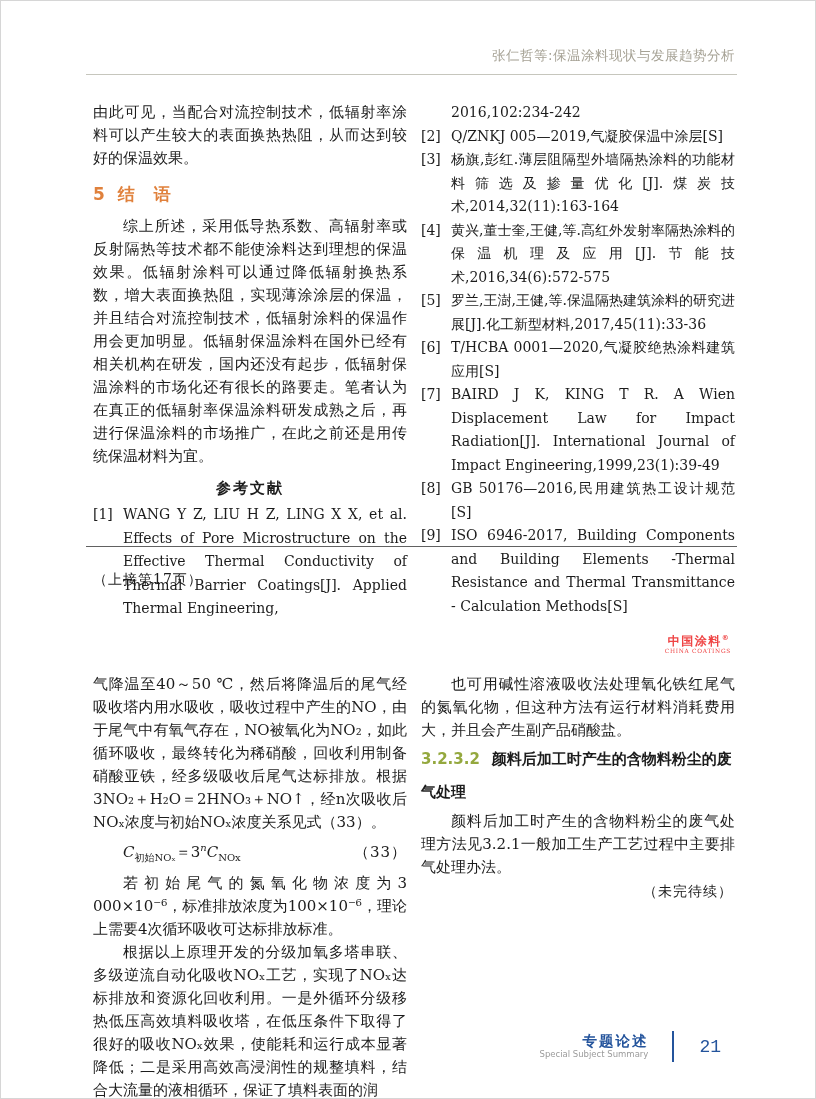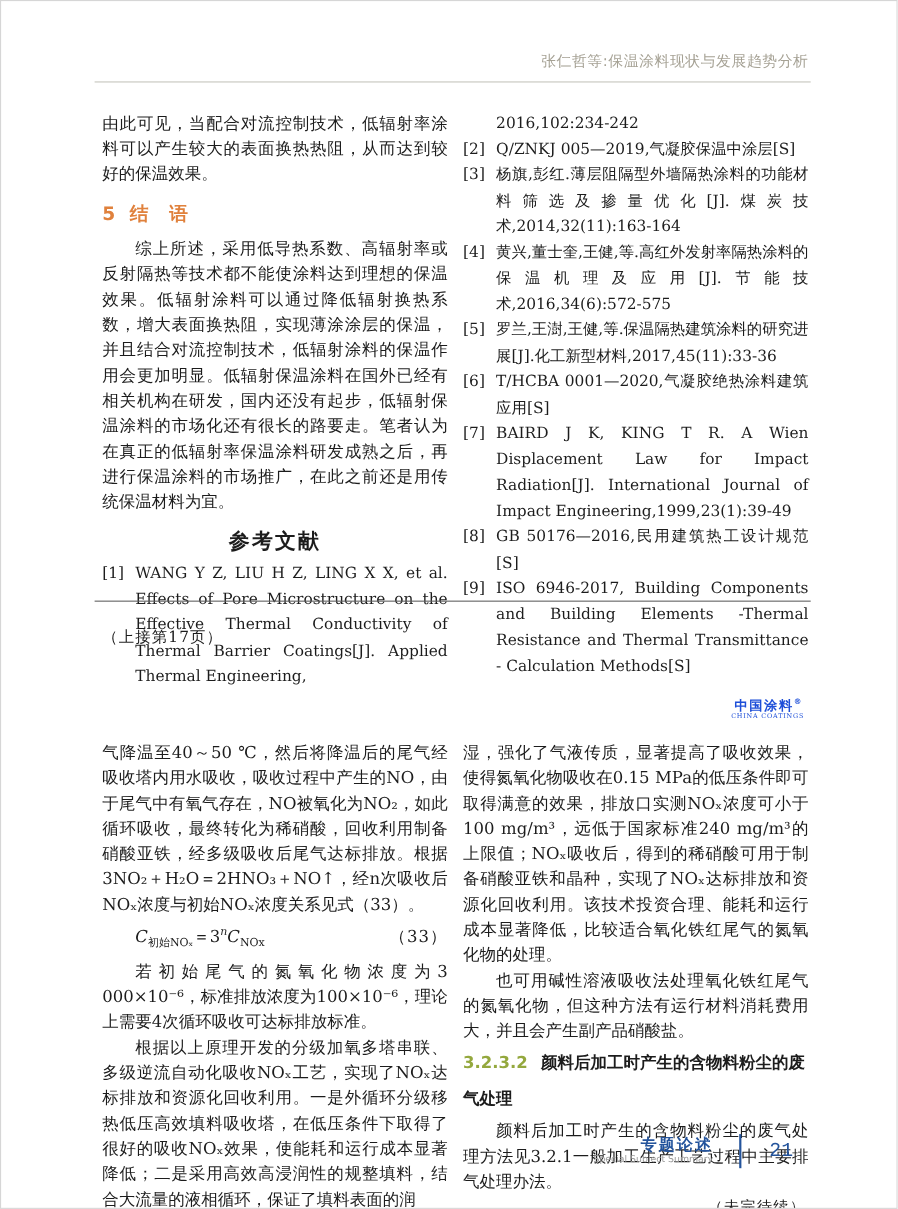--- a/index.html
+++ b/index.html
@@ -28,21 +28,21 @@
   p.body{ margin:0; font-size:15px; line-height:23px; text-align:justify; }
   .indent{ text-indent:2em; }
 
   .sec-heading{
     margin:13px 0 9px; font-family:"DejaVu Sans","Liberation Sans",sans-serif;
     font-weight:bold; font-size:17px; color:#e0813c; letter-spacing:1px;
   }
   .sec-heading .num{ margin-right:12px; }
 
   .ref-title{
-    margin:11px 0 5px; text-align:center; font-size:19px; font-weight:bold;
+    margin:11px 0 5px; text-align:center; font-size:15px; font-weight:bold;
     letter-spacing:2px;
   }
   .ref{ display:flex; font-size:14px; line-height:23.5px; }
   .ref-num{ flex:0 0 30px; }
   .ref-text{ flex:1; text-align:justify; }
   .ref-cont{ padding-left:30px; font-size:14px; line-height:23.5px; }
 
   
   .formula{ display:flex; align-items:baseline; font-size:15px; line-height:26px; padding-left:30px; margin:1px 0; }
   .f-var{ font-style:italic; }
@@ -51,21 +51,21 @@
   .f-num{ margin-left:auto; letter-spacing:1px; }
 
   .subsec-heading{
     margin:1px 0; font-size:15px; line-height:33px;
     font-family:"DejaVu Sans","Liberation Sans",sans-serif; font-weight:bold;
   }
   .subsec-num{ color:#94a83e; margin-right:12px; }
   .tbc{ text-align:right; font-size:14px; line-height:24px; letter-spacing:1px; padding-right:2px; }
 
   
-  .logo{ width:max-content; margin-left:auto; text-align:center; color:#1d4ed8; }
+  .logo{ width:max-content; margin-left:auto; text-align:center; color:#ef4444; }
   .logo-upper{ margin-top:14px; }
   .logo-cn{ font-family:"DejaVu Sans","Liberation Sans",sans-serif; font-weight:bold; font-size:12px; letter-spacing:1.5px; line-height:12px; }
   .logo-mark{ font-size:7px; vertical-align:super; letter-spacing:0; }
   .logo-en{ font-size:6.5px; letter-spacing:.8px; line-height:9px; transform:scale(.9); }
 
   
   .footer{ position:absolute; right:94px; bottom:36px; display:flex; align-items:center;gap:17px; }
   .footer-textblock{ text-align:right; padding-right:7px; }
   .footer-cn{ color:#24549c; font-weight:bold; font-size:14.5px; letter-spacing:2px;
               font-family:"DejaVu Sans","Liberation Sans",sans-serif; line-height:16px; }
@@ -143,21 +143,20 @@
     <div class="col">
       <p class="body">气降温至40～50 ℃，然后将降温后的尾气经吸收塔内用水吸收，吸收过程中产生的NO，由于尾气中有氧气存在，NO被氧化为NO₂，如此循环吸收，最终转化为稀硝酸，回收利用制备硝酸亚铁，经多级吸收后尾气达标排放。根据3NO₂＋H₂O＝2HNO₃＋NO↑，经n次吸收后NOₓ浓度与初始NOₓ浓度关系见式（33）。</p>
       <div class="formula">
         <span><span class="f-var">C</span><sub>初始NOₓ</sub><span>＝3</span><sup>n</sup><span class="f-var">C</span><sub>NOx</sub></span>
         <span class="f-num">（33）</span>
       </div>
       <p class="body indent">若初始尾气的氮氧化物浓度为3 000×10⁻⁶，标准排放浓度为100×10⁻⁶，理论上需要4次循环吸收可达标排放标准。</p>
       <p class="body indent">根据以上原理开发的分级加氧多塔串联、多级逆流自动化吸收NOₓ工艺，实现了NOₓ达标排放和资源化回收利用。一是外循环分级移热低压高效填料吸收塔，在低压条件下取得了很好的吸收NOₓ效果，使能耗和运行成本显著降低；二是采用高效高浸润性的规整填料，结合大流量的液相循环，保证了填料表面的润</p>
     </div>
     <div class="col">
-      <p class="body">湿，强化了气液传质，显著提高了吸收效果，使得氮氧化物吸收在0.15 MPa的低压条件即可取得满意的效果，排放口实测NOₓ浓度可小于100 mg/m³，远低于国家标准240 mg/m³的上限值；NOₓ吸收后，得到的稀硝酸可用于制备硝酸亚铁和晶种，实现了NOₓ达标排放和资源化回收利用。该技术投资合理、能耗和运行成本显著降低，比较适合氧化铁红尾气的氮氧化物的处理。</p>
       <p class="body indent">也可用碱性溶液吸收法处理氧化铁红尾气的氮氧化物，但这种方法有运行材料消耗费用大，并且会产生副产品硝酸盐。</p>
       <div class="subsec-heading">
         <span class="subsec-num">3.2.3.2</span><span>颜料后加工时产生的含物料粉尘的废气处理</span>
       </div>
       <p class="body indent">颜料后加工时产生的含物料粉尘的废气处理方法见3.2.1一般加工生产工艺过程中主要排气处理办法。</p>
       <div class="tbc">（未完待续）</div>
 
     </div>
   </div>
 

